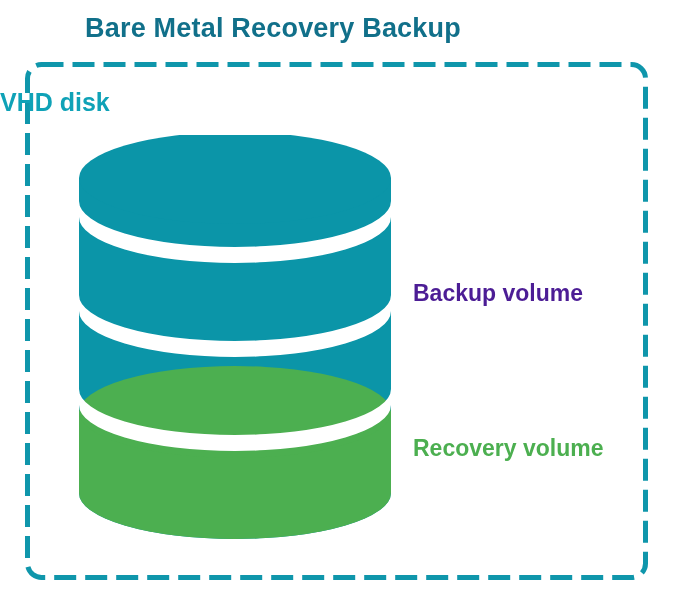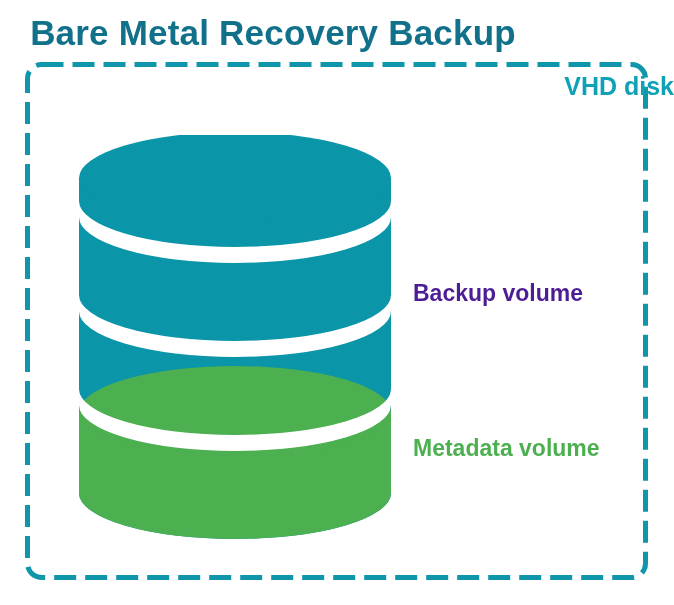--- a/index.html
+++ b/index.html
@@ -22,21 +22,21 @@
     background: #ffffff;
   }
 
   
   .diagram-title {
     position: absolute;
     left: 0;
     top: 13px;
     width: 546px;
     text-align: center;
-    font-size: 35px;
+    font-size: 27px;
     font-weight: bold;
     letter-spacing: 0.2px;
     color: #11708a;
     user-select: none;
   }
 
   
   .dashed-frame {
     position: absolute;
     left: 25px;
@@ -50,23 +50,23 @@
   }
   .dashed-frame svg {
     display: block;
     overflow: visible;
   }
 
   
   .vhd-label {
     position: absolute;
     left: 0;
-    top: 72px;
+    top: 88px;
     width: 674px;
-    text-align: right;
+    text-align: left;
     font-size: 25px;
     font-weight: bold;
     color: #0fa2b7;
     user-select: none;
   }
 
   
   .cylinder-wrap {
     position: absolute;
     left: 70px;
@@ -152,16 +152,16 @@
         </g>
       </g>
     </svg>
   </div>
 
   <div class="side-label label-backup">
     <span class="label-line">Backup volume</span>
   </div>
 
   <div class="side-label label-metadata">
-    <span class="label-line">Metadata volume</span>
+    <span class="label-line">Recovery volume</span>
   </div>
 
 </div>
 
 </body></html>

